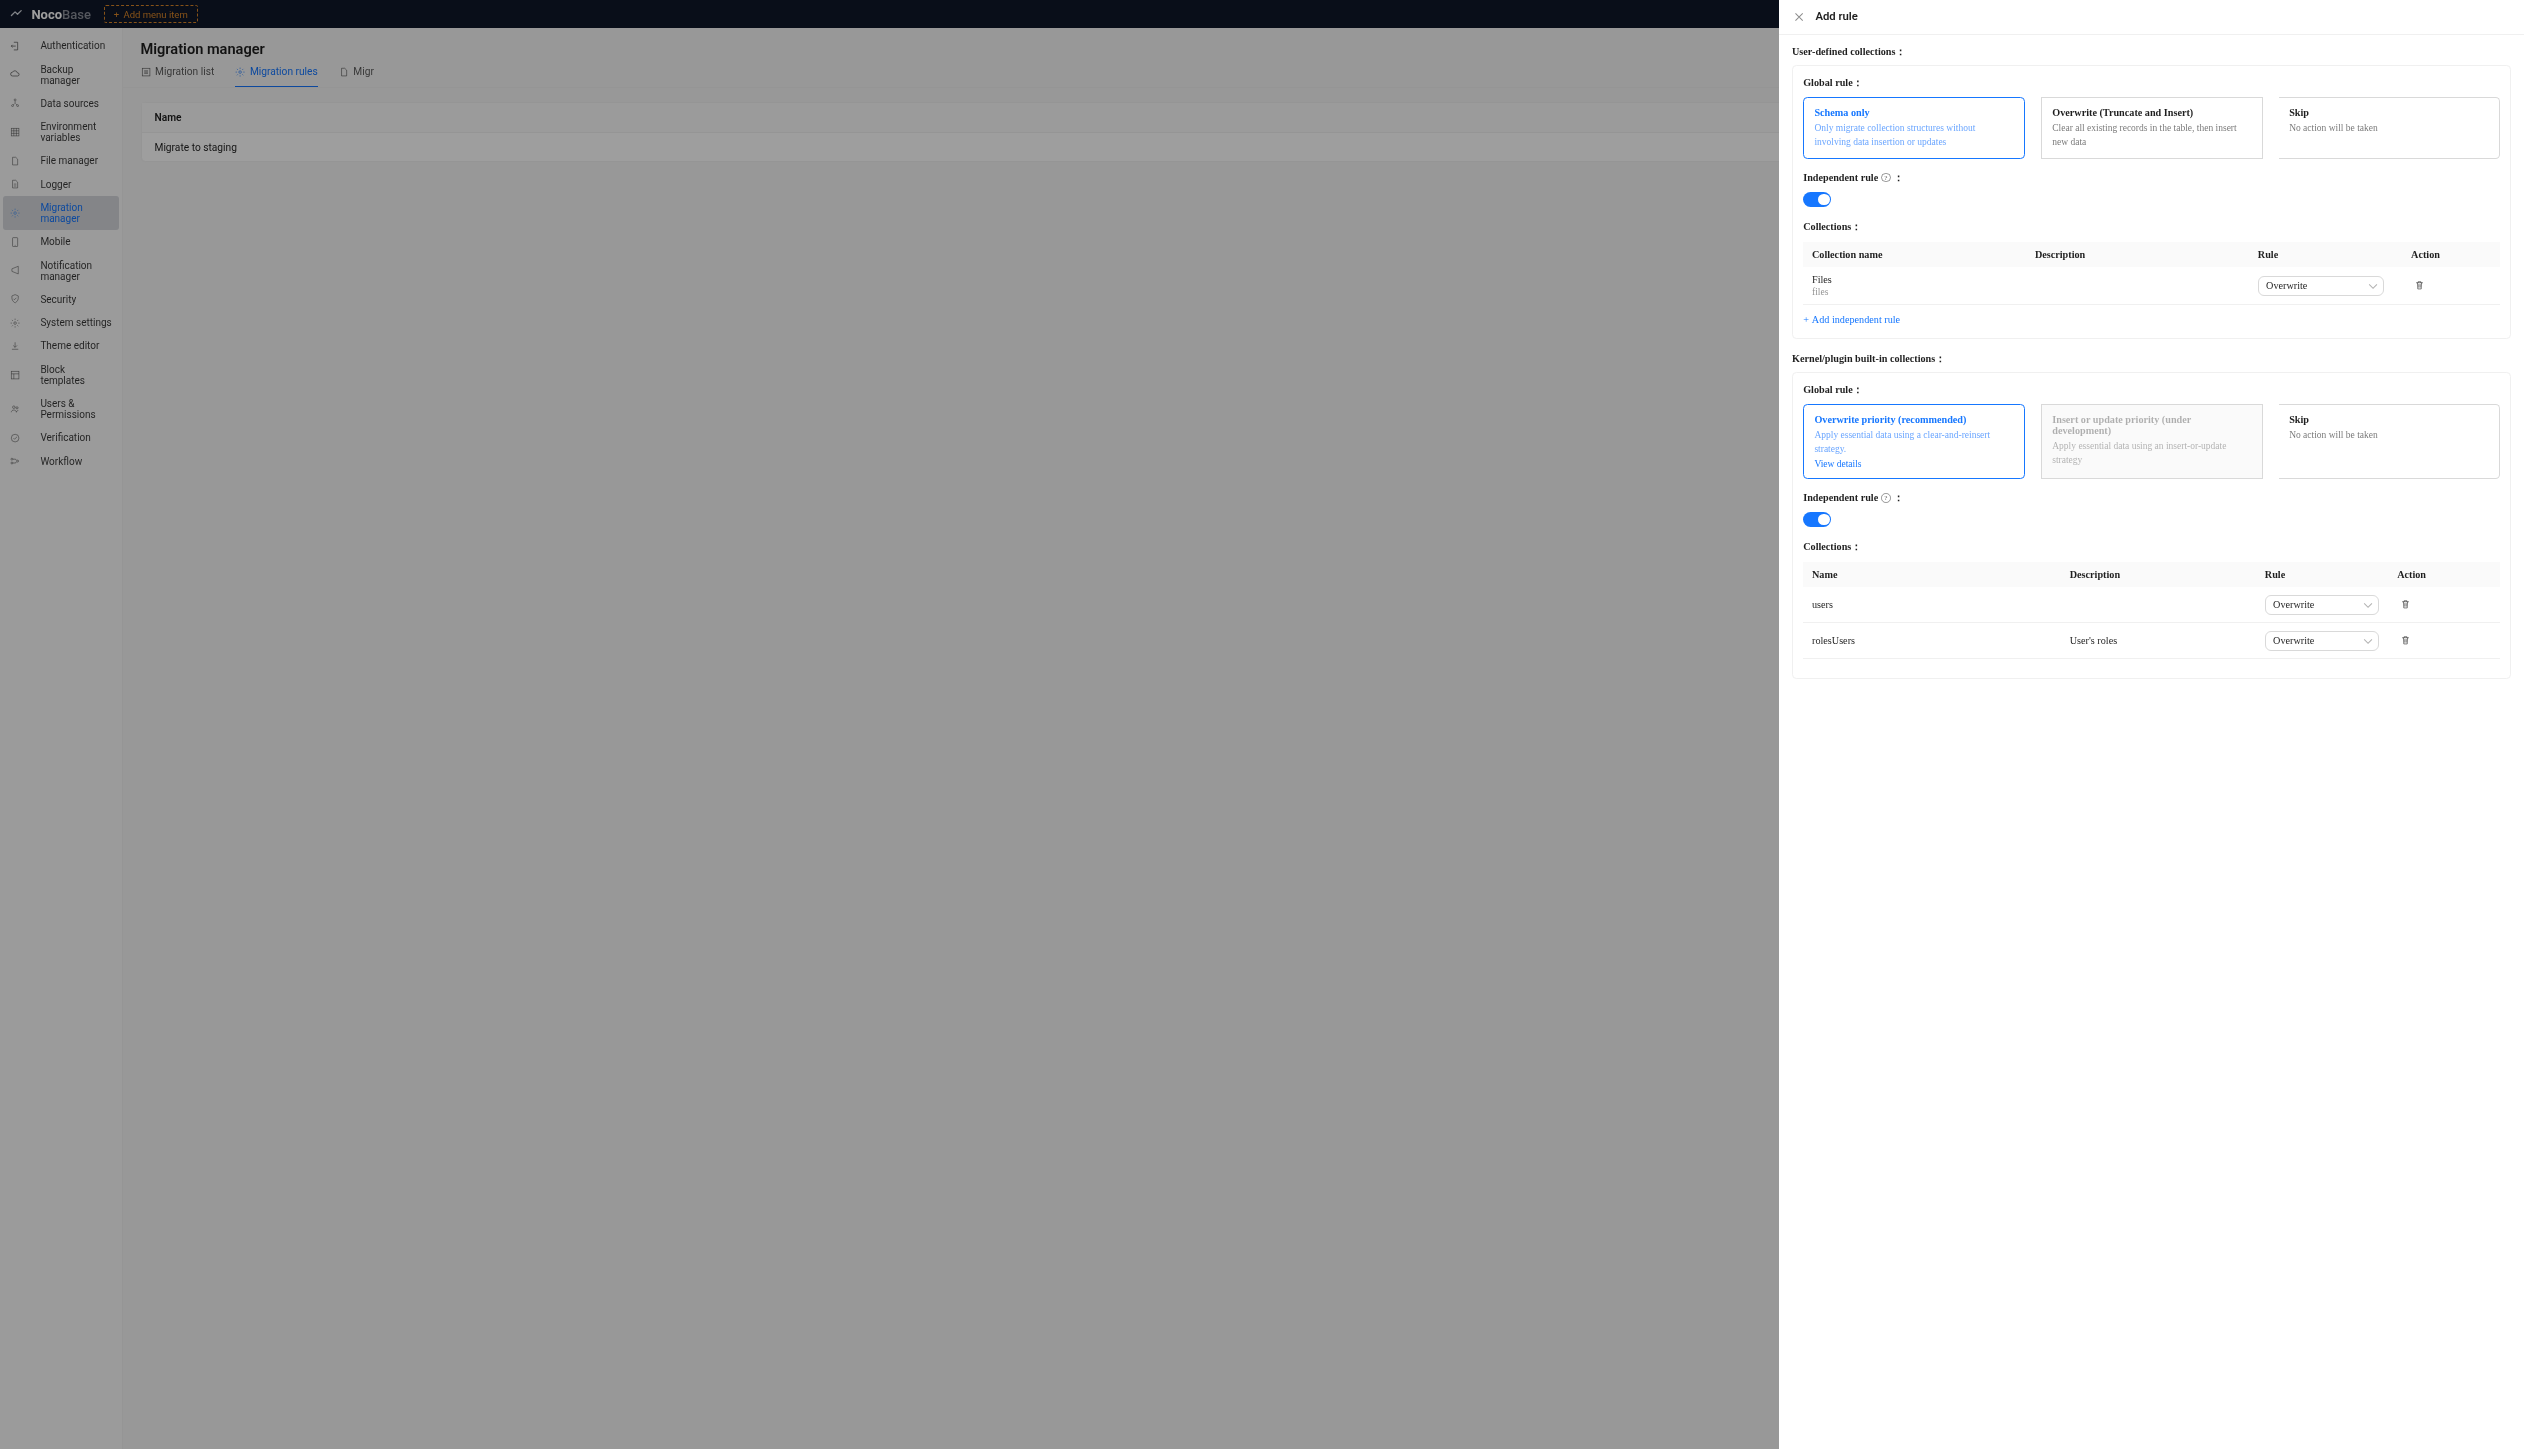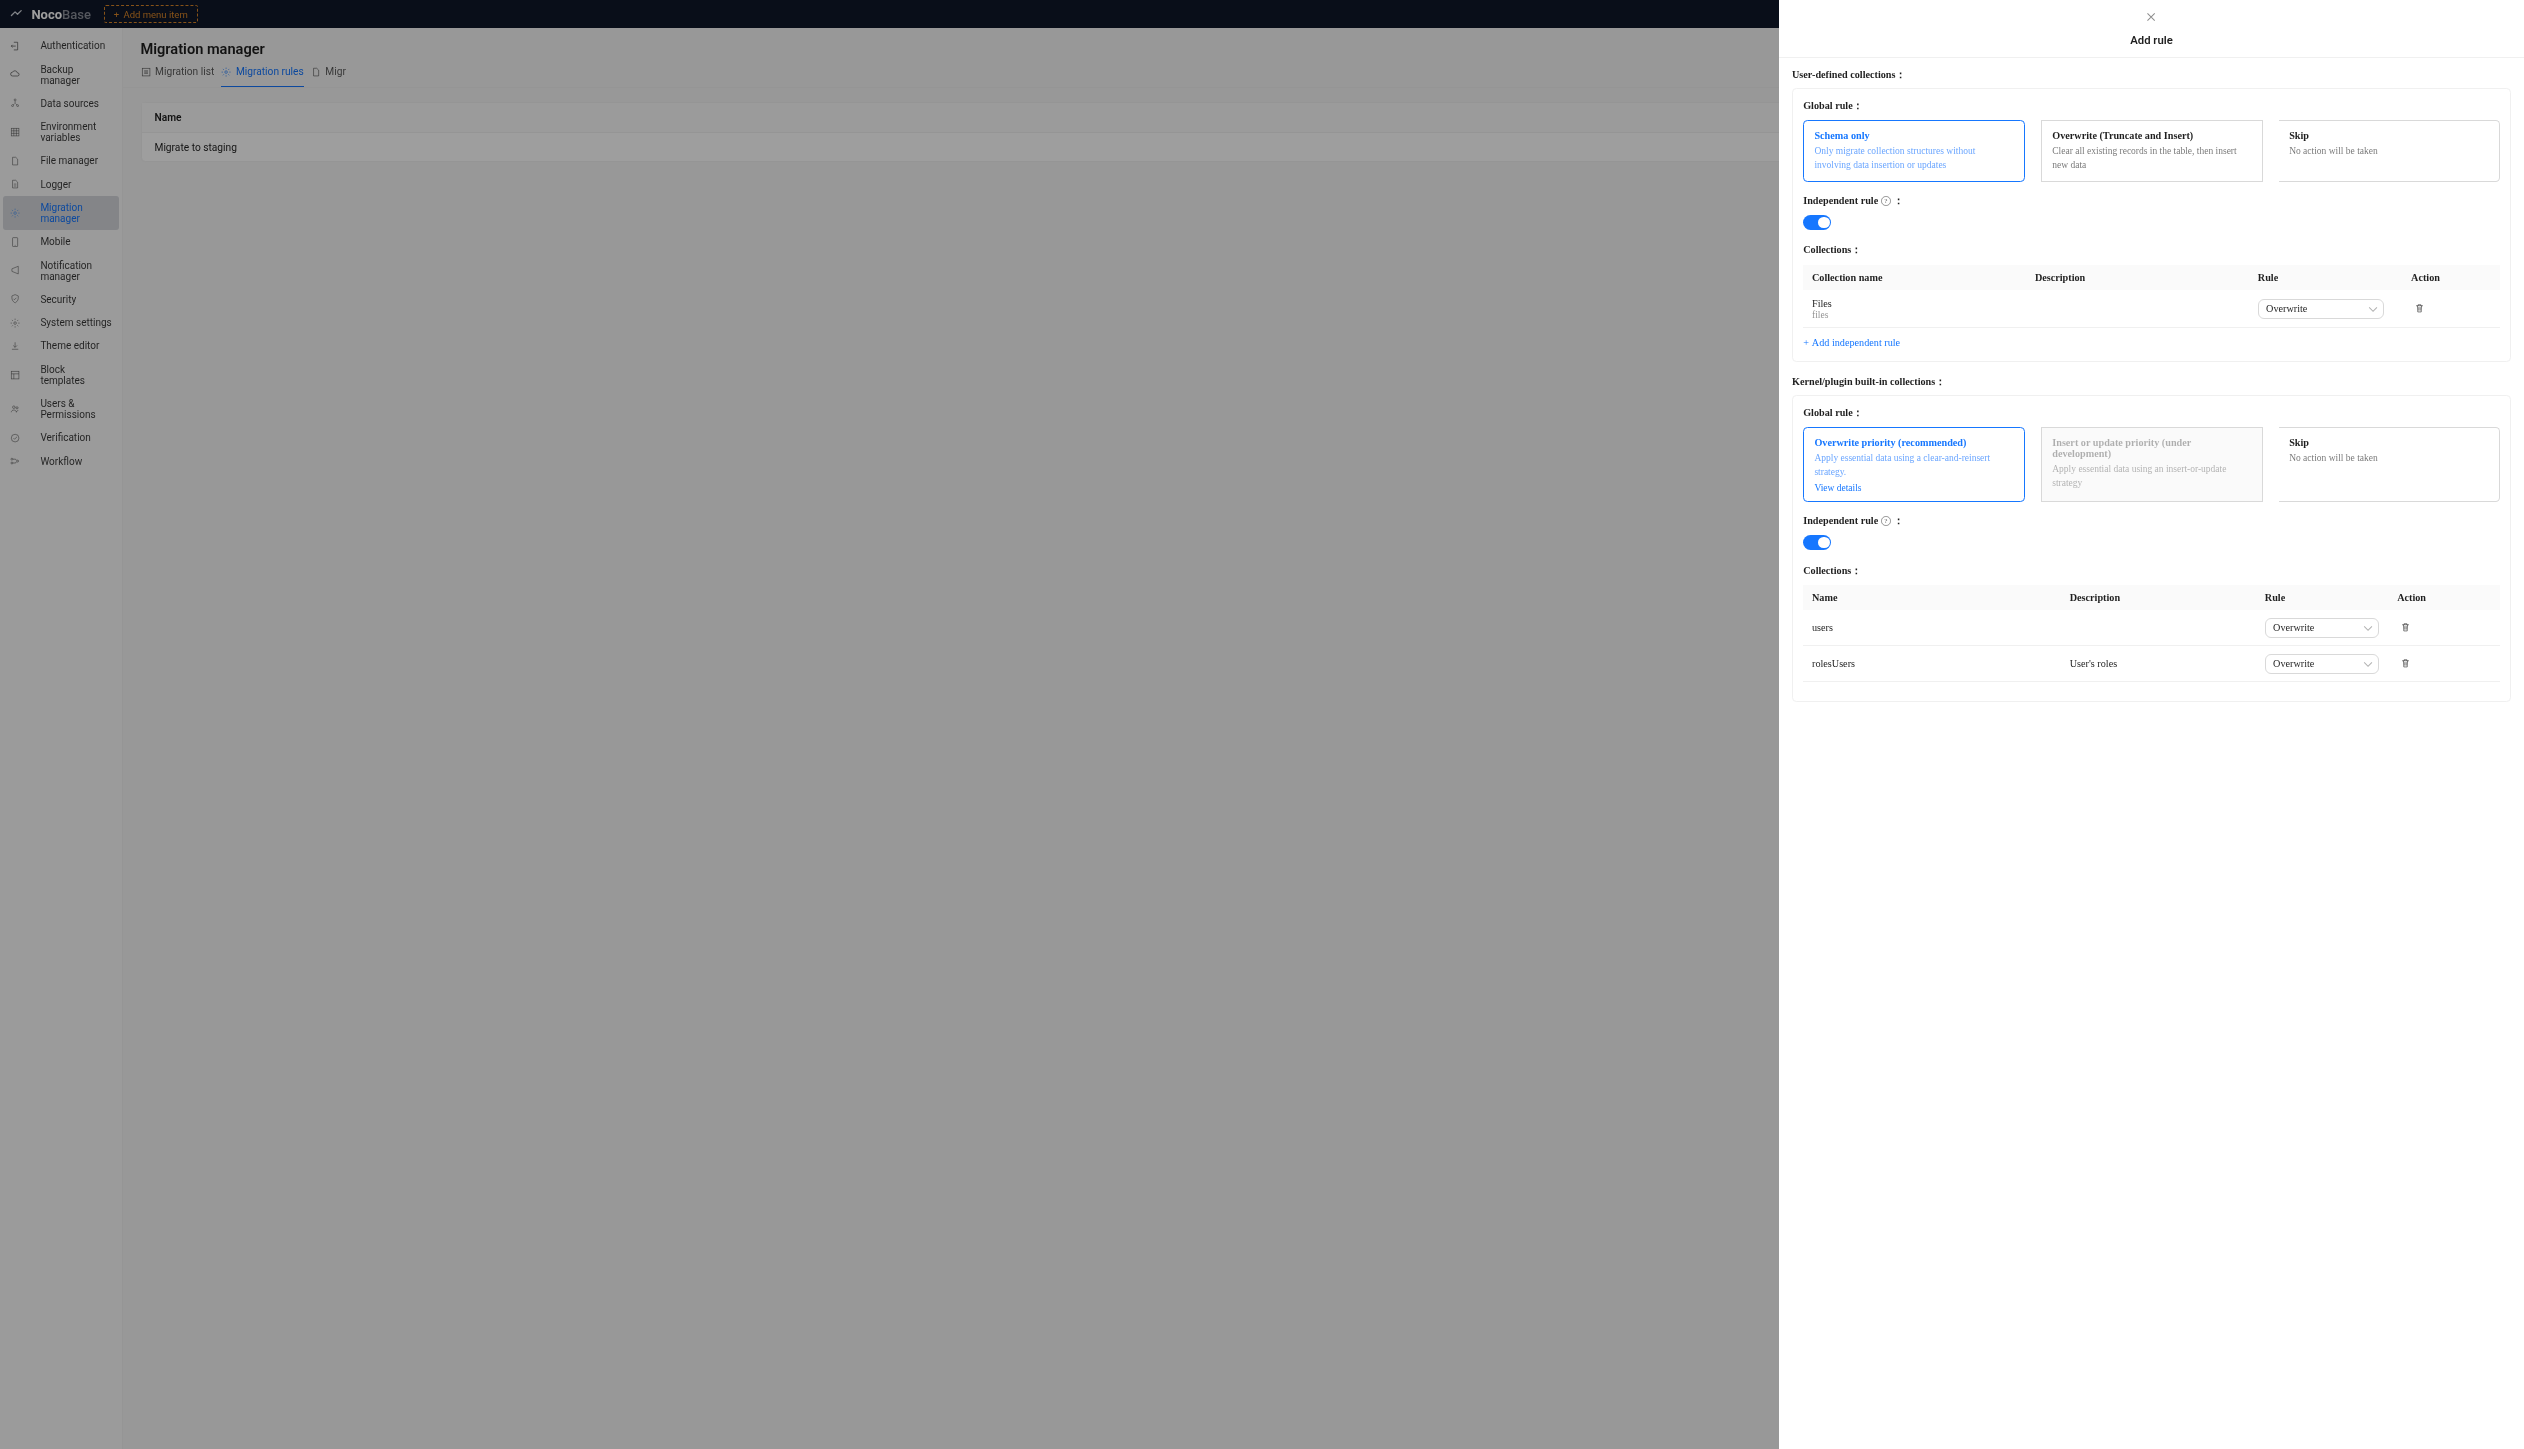--- a/index.html
+++ b/index.html
@@ -15,34 +15,34 @@
 .add-menu { border: 0.7px dashed #d98527; color: #d98527; border-radius: 2.2px; padding: 2.9px 8.8px; font-size: 9.5px; display: flex; align-items: center; gap: 4.4px; cursor: pointer; }
 
 .body { display: flex; flex: 1; }
 .sidebar { width: 123px; background: #fafafa; border-right: 0.7px solid #f0f0f0; padding: 5.8px 2.9px; }
 .side-item { display: flex; align-items: center; gap: 20px; padding: 5.8px 7.3px; font-size: 10px; color: rgba(0,0,0,0.78); border-radius: 2.9px; margin: 0.7px 0; cursor: pointer; }
 .side-item.active { background: #d5d7db; color: #1677ff; }
 .side-icon { width: 10.2px; height: 10.2px; flex-shrink: 0; opacity: 0.75; }
 
 .main { flex: 1; background: #f5f5f5; }
 .main-header { padding: 11.7px 17.5px 0; font-size: 14.6px; font-weight: 600; color: rgba(0,0,0,0.88); }
-.tabs { display: flex; gap: 7px; padding: 8.8px 17.5px 0; border-bottom: 0.7px solid #f0f0f0; }
+.tabs { display: flex; gap: 21px; padding: 8.8px 17.5px 0; border-bottom: 0.7px solid #f0f0f0; }
 .tab { display: flex; align-items: center; gap: 4.4px; padding-bottom: 8.8px; font-size: 10.2px; color: rgba(0,0,0,0.65); cursor: pointer; border-bottom: 1.5px solid transparent; margin-bottom: -0.7px; }
 .tab.active { color: #1677ff; border-bottom-color: #1677ff; }
 .tab-icon { width: 10.2px; height: 10.2px; }
 
 .card { background: #fff; margin: 14.6px 17.5px; border-radius: 4.4px; border: 0.7px solid #f0f0f0; }
 .card-table { width: 100%; border-collapse: collapse; }
 .card-table th { text-align: left; font-weight: 600; padding: 8.8px 13px; background: #fafafa; font-size: 10.2px; }
 .card-table td { padding: 8.8px 13px; border-top: 0.7px solid #f0f0f0; }
 
 
 .overlay { position: fixed; inset: 0; background: rgba(0,0,0,0.38); display: flex; justify-content: flex-end; z-index: 100; }
 .drawer { background: #fff; width: 745px; height: 100%; display: flex; flex-direction: column; position: relative; }
-.drawer-header { display: flex; align-items: center; gap: 10.2px; padding: 10.2px 13px; border-bottom: 0.7px solid #f0f0f0; flex-direction: column; }
+.drawer-header { display: flex; align-items: center; gap: 10.2px; padding: 10.2px 13px; border-bottom: 0.7px solid #f0f0f0; }
 .close-btn { color: rgba(0,0,0,0.45); cursor: pointer; font-size: 11px; background: none; border: none; padding: 1.5px; }
 .drawer-title { font-size: 11.3px; font-weight: 600; }
 .drawer-body { flex: 1; overflow-y: auto; padding: 10.2px 13px 10.2px; font-family: Liberation Serif, serif; }
 .drawer-footer { border-top: 0.7px solid #f0f0f0; padding: 7.3px 13px; display: flex; justify-content: flex-end; }
 
 .section-title { font-weight: 600; font-size: 10.2px; margin-bottom: 5.8px; }
 .section-box { border: 0.7px solid #f0f0f0; border-radius: 4.4px; padding: 10.2px 10.2px 13px; margin-bottom: 13px; }
 .label-row { font-weight: 600; font-size: 10.2px; margin-bottom: 7.3px; display: flex; align-items: center; gap: 2.9px; }
 
 .rule-cards { display: flex; gap: 16px; margin-bottom: 11.7px; }

